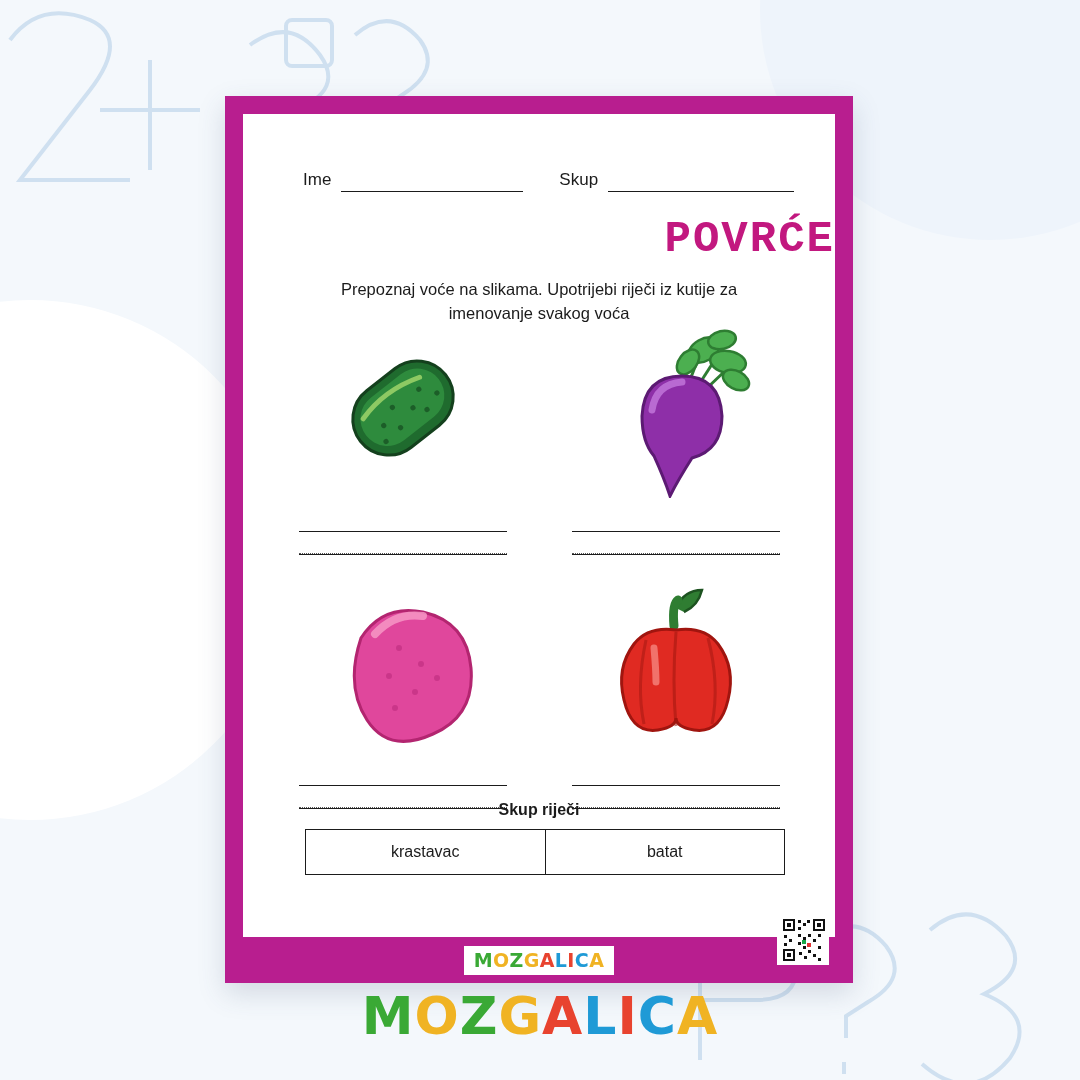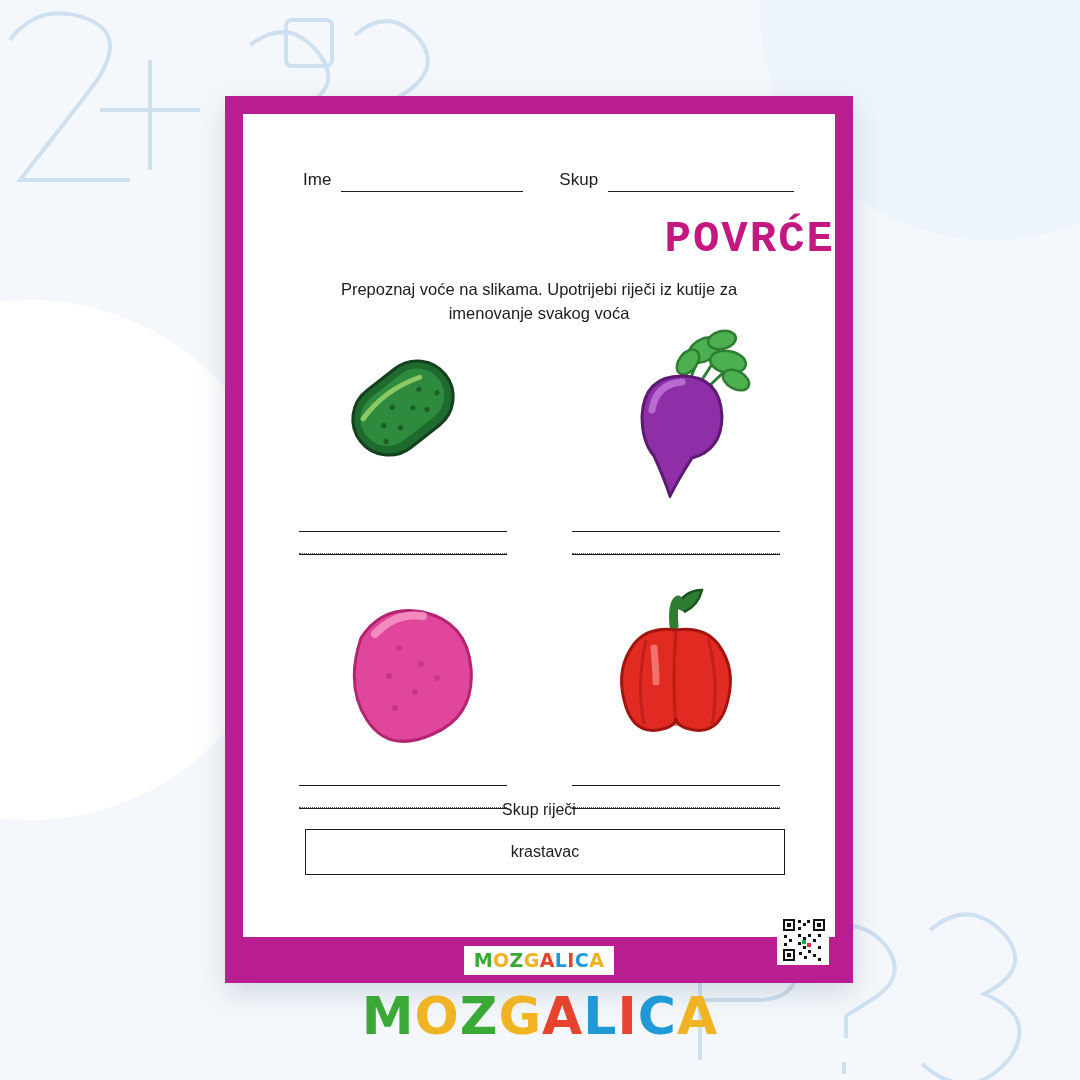--- a/index.html
+++ b/index.html
@@ -143,21 +143,21 @@
   .wl-dotted { border-bottom: 1.4px dotted #555; height: 22px; }
   .wl-last { border-bottom: 1.5px solid #1b1b1b; height: 0; }
 
   
   .bank-title {
     position: absolute;
     left: 0; right: 0;
     bottom: 118px;
     text-align: center;
     font-size: 16px;
-    font-weight: normal;
+    font-weight: bold;
     color: #1b1b1b;
   }
   .bank {
     position: absolute;
     left: 62px;
     right: 50px;
     bottom: 62px;
     height: 46px;
     display: flex;
     border: 1.6px solid #1b1b1b;
@@ -325,20 +325,21 @@
           <div class="wl-dotted"></div>
           <div class="wl-last"></div>
         </div>
       </div>
 
     </div>
 
     <div class="bank-title">Skup riječi</div>
     <div class="bank">
       <div class="bank-cell">krastavac</div>
+      <div class="bank-cell">batat</div>
     </div>
 
   </div>
 
   <div class="sheet-footer-logo">
     <div class="mini-logo">
       <span style="color:#3aa935">M</span><span style="color:#f0b323">O</span><span style="color:#3aa935">Z</span><span style="color:#f0b323">G</span><span style="color:#e8432f">A</span><span style="color:#1f9ad6">L</span><span style="color:#e8432f">I</span><span style="color:#1f9ad6">C</span><span style="color:#f0b323">A</span>
     </div>
   </div>
 

